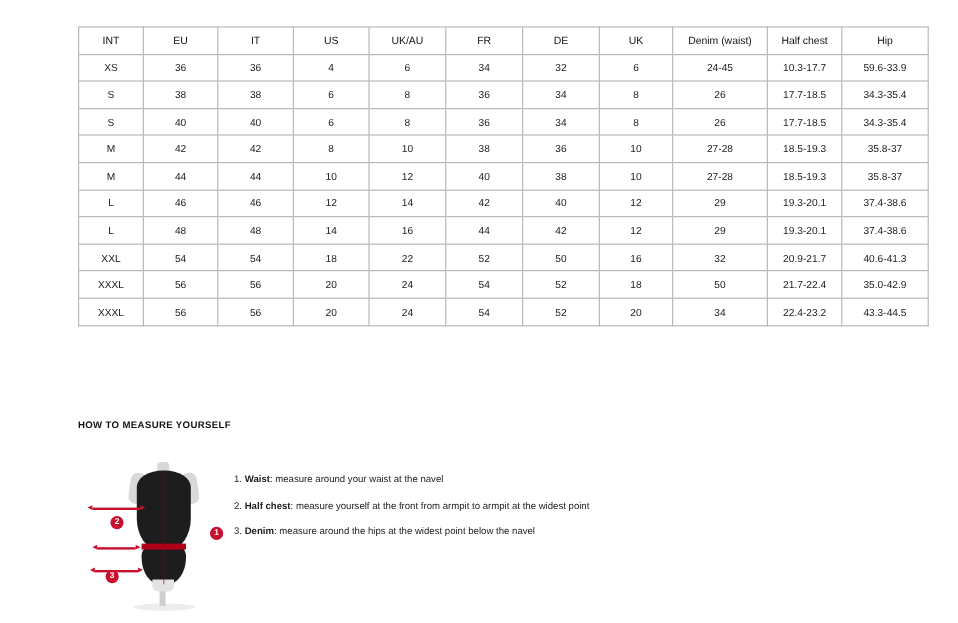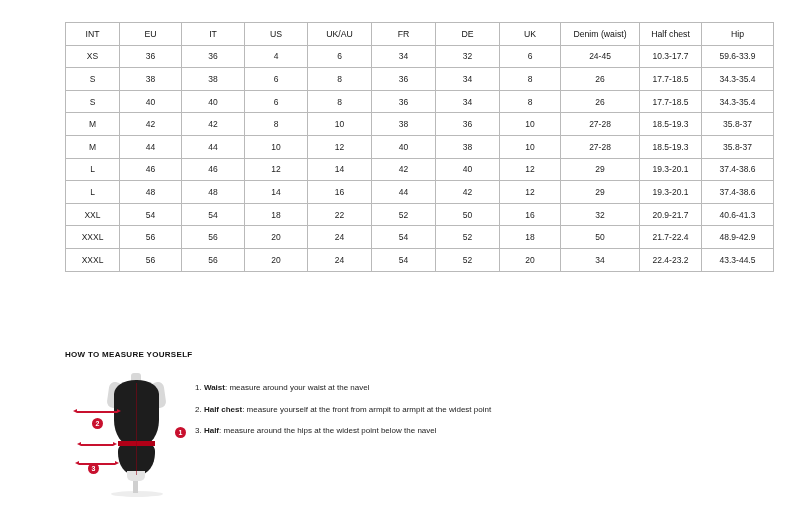--- a/index.html
+++ b/index.html
@@ -68,21 +68,21 @@
     position: absolute;
     left: 65px;
     top: 350px;
     width: 700px;
   }
   .howto-title {
     font-size: 8px;
     font-weight: bold;
     letter-spacing: 0.3px;
     color: #111;
-    margin-bottom: 12px;
+    margin-bottom: 24px;
   }
   .howto-body {
     position: relative;
     display: flex;
     align-items: flex-start;
   }
   .figure-col {
     width: 120px;
     position: relative;
     height: 130px;
@@ -369,21 +369,21 @@
           <td>XXXL</td>
           <td>56</td>
           <td>56</td>
           <td>20</td>
           <td>24</td>
           <td>54</td>
           <td>52</td>
           <td>18</td>
           <td>50</td>
           <td>21.7-22.4</td>
-          <td>48.9-42.9</td>
+          <td>35.0-42.9</td>
         </tr>
         <tr>
           <td>XXXL</td>
           <td>56</td>
           <td>56</td>
           <td>20</td>
           <td>24</td>
           <td>54</td>
           <td>52</td>
           <td>20</td>
@@ -427,20 +427,20 @@
         <div class="step">
           <span>1.</span>
           <b>Waist</b><span>: measure around your waist at the navel</span>
         </div>
         <div class="step">
           <span>2.</span>
           <b>Half chest</b><span>: measure yourself at the front from armpit to armpit at the widest point</span>
         </div>
         <div class="step">
           <span>3.</span>
-          <b>Half</b><span>: measure around the hips at the widest point below the navel</span>
+          <b>Denim</b><span>: measure around the hips at the widest point below the navel</span>
         </div>
       </div>
 
     </div>
   </div>
 
 </div>
 
 </body></html>

